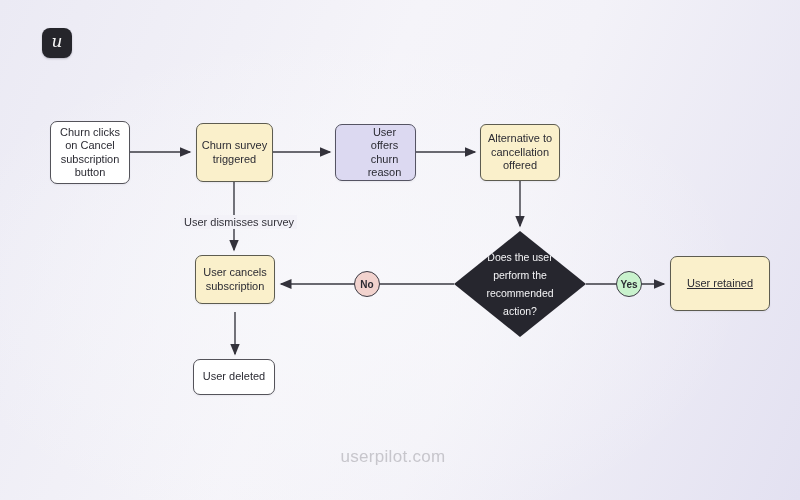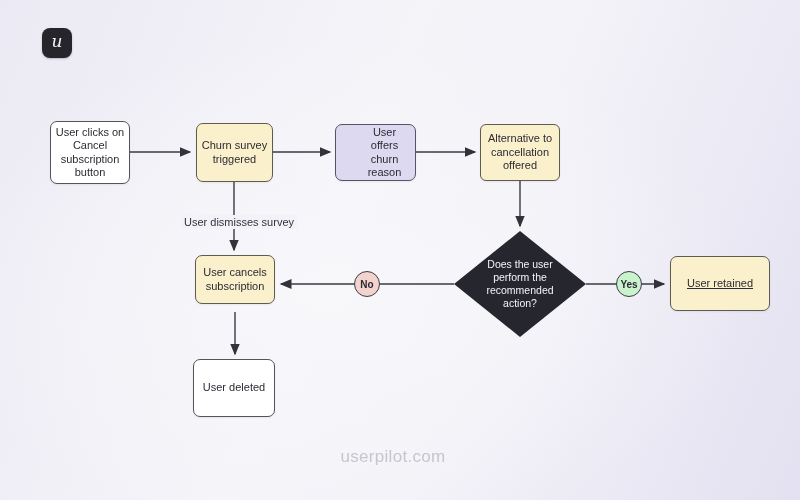--- a/index.html
+++ b/index.html
@@ -33,21 +33,21 @@
     box-shadow:0 1px 2px rgba(40,40,70,.07);
   }
   .fill-white{background:#ffffff;}
   .fill-cream{background:#faf0cb;border-color:#5d5c50;}
   .fill-lavender{background:#dcd9f1;border-color:#555463;padding-left:22px;}
   .diamond{
     position:absolute;
     display:flex;align-items:center;justify-content:center;
     text-align:center;
     background:#26262e;color:#f4f4f6;
-    font-size:10.5px;line-height:13px;
+    font-size:10.5px;line-height:18px;
     clip-path:polygon(50% 0, 100% 50%, 50% 100%, 0 50%);
   }
   .edge-circle{
     position:absolute;width:26px;height:26px;border-radius:50%;
     border:1.5px solid #3c3b44;box-sizing:border-box;
     display:flex;align-items:center;justify-content:center;
     font-size:10px;color:#2b2b33;font-weight:bold;
   }
   .circle-yes{background:#c9f2cd;}
   .circle-no{background:#f2d3ce;}
@@ -84,21 +84,21 @@
     <path d="M235,312 V354" stroke="#3a3a42" stroke-width="1.4" fill="none" marker-end="url(#ah)"></path>
     <path d="M454,284 H281" stroke="#3a3a42" stroke-width="1.4" fill="none" marker-end="url(#ah)"></path>
     <path d="M586,284 H664" stroke="#3a3a42" stroke-width="1.4" fill="none" marker-end="url(#ah)"></path>
   </svg>
 
   <div class="logo">
     <span>u</span>
   </div>
 
   <div class="node fill-white" style="left:50px;top:121px;width:80px;height:63px;">
-    <span>User clicks on Cancel subscription button</span>
+    <span>Churn clicks on Cancel subscription button</span>
   </div>
 
   <div class="node fill-cream" style="left:196px;top:123px;width:77px;height:59px;">
     <span>Churn survey triggered</span>
   </div>
 
   <div class="node fill-lavender" style="left:335px;top:124px;width:81px;height:57px;">
     <span>User offers churn reason</span>
   </div>
 
@@ -111,21 +111,21 @@
   </div>
 
   <div class="node fill-cream" style="left:670px;top:256px;width:100px;height:55px;text-decoration:underline;">
     <span>User retained</span>
   </div>
 
   <div class="node fill-cream" style="left:195px;top:255px;width:80px;height:49px;">
     <span>User cancels subscription</span>
   </div>
 
-  <div class="node fill-white" style="left:193px;top:359px;width:82px;height:58px;">
+  <div class="node fill-white" style="left:193px;top:359px;width:82px;height:36px;">
     <span>User deleted</span>
   </div>
 
   <div class="edge-label" style="left:181px;top:215px;">User dismisses survey</div>
 
   <div class="edge-circle circle-no" style="left:354px;top:271px;">
     <span>No</span>
   </div>
 
   <div class="edge-circle circle-yes" style="left:616px;top:271px;">

